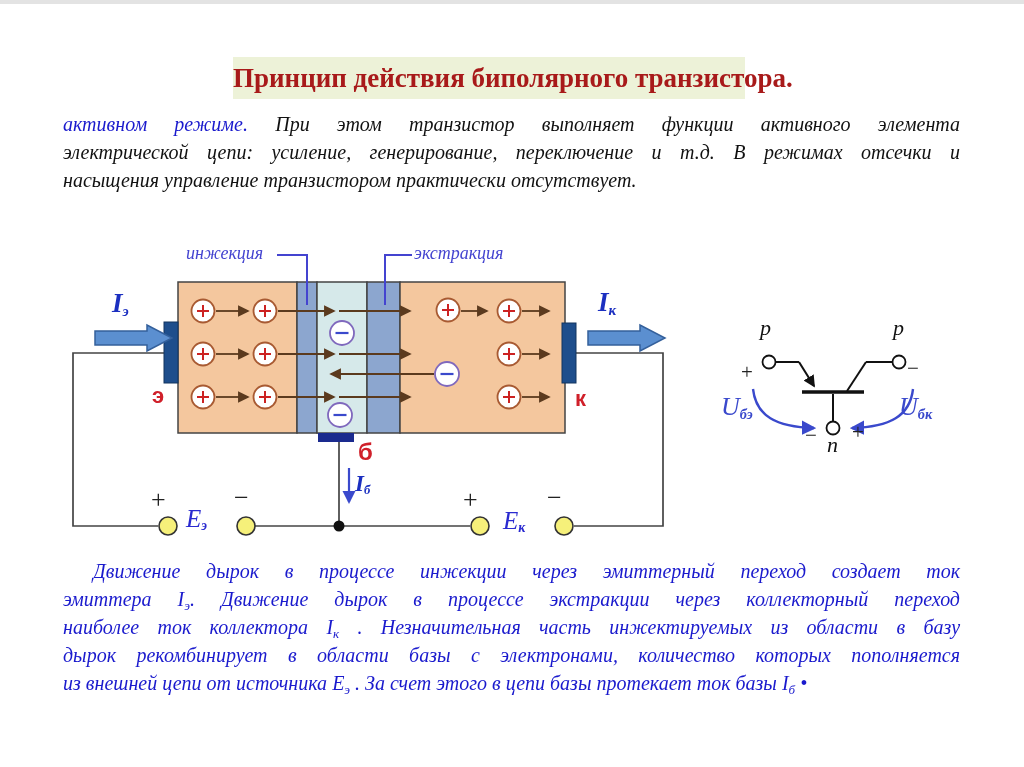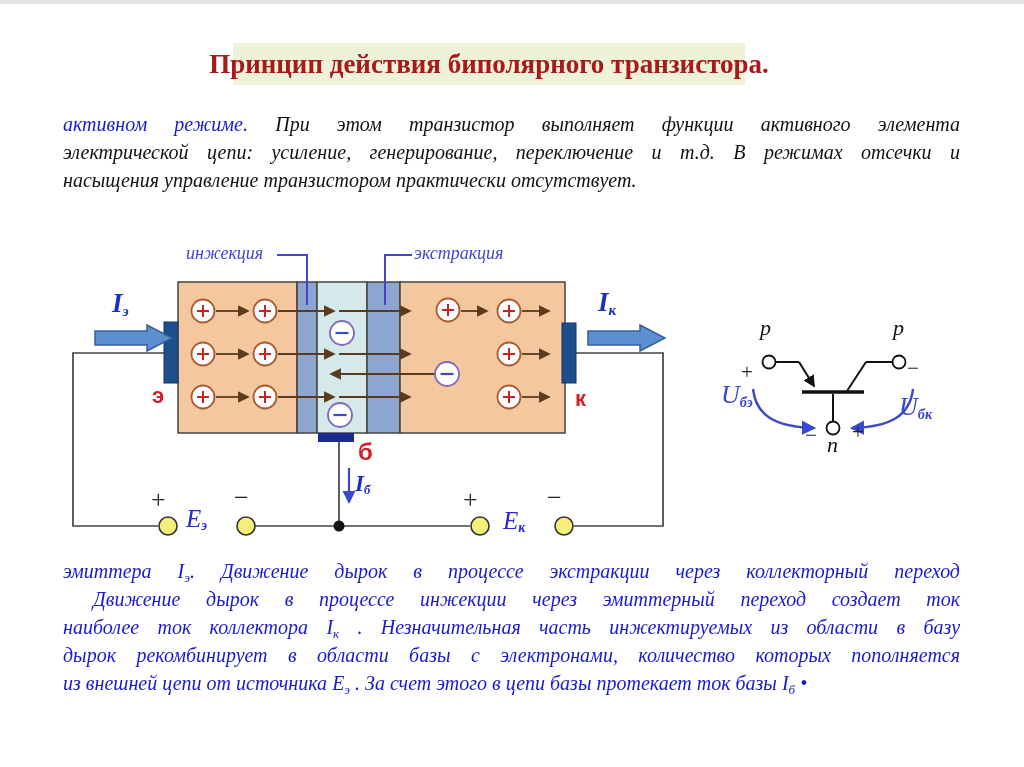--- a/index.html
+++ b/index.html
@@ -1,21 +1,21 @@
 <!DOCTYPE html>
 <html><head>
 <meta charset="utf-8">
 <style>
   html,body{margin:0;padding:0;}
   body{width:1024px;height:767px;position:relative;background:#ffffff;overflow:hidden;
        font-family:"Liberation Serif","DejaVu Serif",serif;}
   .abs{position:absolute;}
   .top-strip{left:0;top:0;width:1024px;height:4px;background:#e3e3e3;}
-  .title-band{left:233px;top:43px;width:512px;height:42px;background:#edf2d8;
-              display:flex;align-items:center;justify-content:center;}
+  .title-band{left:233px;top:57px;width:512px;height:42px;background:#edf2d8;
+              display:flex;align-items:center;justify-content:flex-start;}
   .title-text{font-size:27px;font-weight:bold;color:#a81a1a;white-space:nowrap;}
   .para{left:63px;width:897px;font-style:italic;font-size:20px;color:#111;}
   .p1{top:110px;}
   .p2{top:557px;color:#1a1acd;}
   .tline{height:28px;line-height:28px;text-align:left;}
   .tline.just{text-align:justify;text-align-last:justify;}
   .blu{color:#1a1acd;}
   .blk{color:#111;margin-top:32px;}
   .sub{font-size:13px;vertical-align:-4px;}
   .dlabel{font-style:italic;font-size:18px;color:#4444d0;white-space:nowrap;}
@@ -41,22 +41,22 @@
 <div class="abs title-band">
   <div class="title-text">Принцип действия биполярного транзистора.</div>
 </div>
 
 <div class="abs para p1">
     <div class="tline just"><span class="blu">активном режиме.</span><span class="blk"> При этом транзистор выполняет функции активного элемента</span></div>
     <div class="tline just"><span class="blk">электрической цепи: усиление, генерирование, переключение и т.д. В режимах отсечки и</span></div>
     <div class="tline"><span class="blk">насыщения управление транзистором практически отсутствует.</span></div>
   </div>
 <div class="abs para p2">
+    <div class="tline just" style="text-indent: 30px;"><span>Движение дырок в процессе инжекции через эмиттерный переход создает ток</span></div>
     <div class="tline just"><span>эмиттера </span><span>I</span><span class="sub">э</span><span>. Движение дырок в процессе экстракции через коллекторный переход</span></div>
-    <div class="tline just" style="text-indent: 30px;"><span>Движение дырок в процессе инжекции через эмиттерный переход создает ток</span></div>
     <div class="tline just"><span>наиболее ток коллектора </span><span>I</span><span class="sub">к</span><span> . Незначительная часть инжектируемых из области в базу</span></div>
     <div class="tline just"><span>дырок рекомбинирует в области базы с электронами, количество которых пополняется</span></div>
     <div class="tline"><span>из внешней цепи от источника </span><span>E</span><span class="sub">э</span><span> . За счет этого в цепи базы протекает ток базы </span><span>I</span><span class="sub">б</span><span> •</span></div>
   </div>
 
 <svg class="abs" style="left:0;top:0" width="1024" height="767" viewBox="0 0 1024 767">
   <defs>
     <marker id="mBr" viewBox="0 0 10 10" refX="8.5" refY="5" markerWidth="6.5" markerHeight="6.5" orient="auto-start-reverse">
         <path d="M0,0L10,5L0,10z" fill="#5b3a1e"></path>
       </marker>
@@ -211,14 +211,14 @@
 <div class="abs srclbl" style="left:186px;top:505px;"><span>E</span><span class="lsub">э</span></div>
 <div class="abs srclbl" style="left:503px;top:507px;"><span>E</span><span class="lsub">к</span></div>
 
 <div class="abs symlbl" style="left:760px;top:315px;">p</div>
 <div class="abs symlbl" style="left:893px;top:315px;">p</div>
 <div class="abs symlbl" style="left:827px;top:432px;">n</div>
 <div class="abs symsign" style="left:741px;top:362px;">+</div>
 <div class="abs symsign" style="left:907px;top:358px;">−</div>
 <div class="abs symsign" style="left:805px;top:425px;">−</div>
 <div class="abs symsign" style="left:852px;top:422px;">+</div>
-<div class="abs ulbl" style="left:721px;top:380px;"><span>U</span><span class="lsub">бэ</span></div>
+<div class="abs ulbl" style="left:721px;top:392px;"><span>U</span><span class="lsub">бэ</span></div>
 <div class="abs ulbl" style="left:899px;top:392px;"><span>U</span><span class="lsub">бк</span></div>
 
 </body></html>

